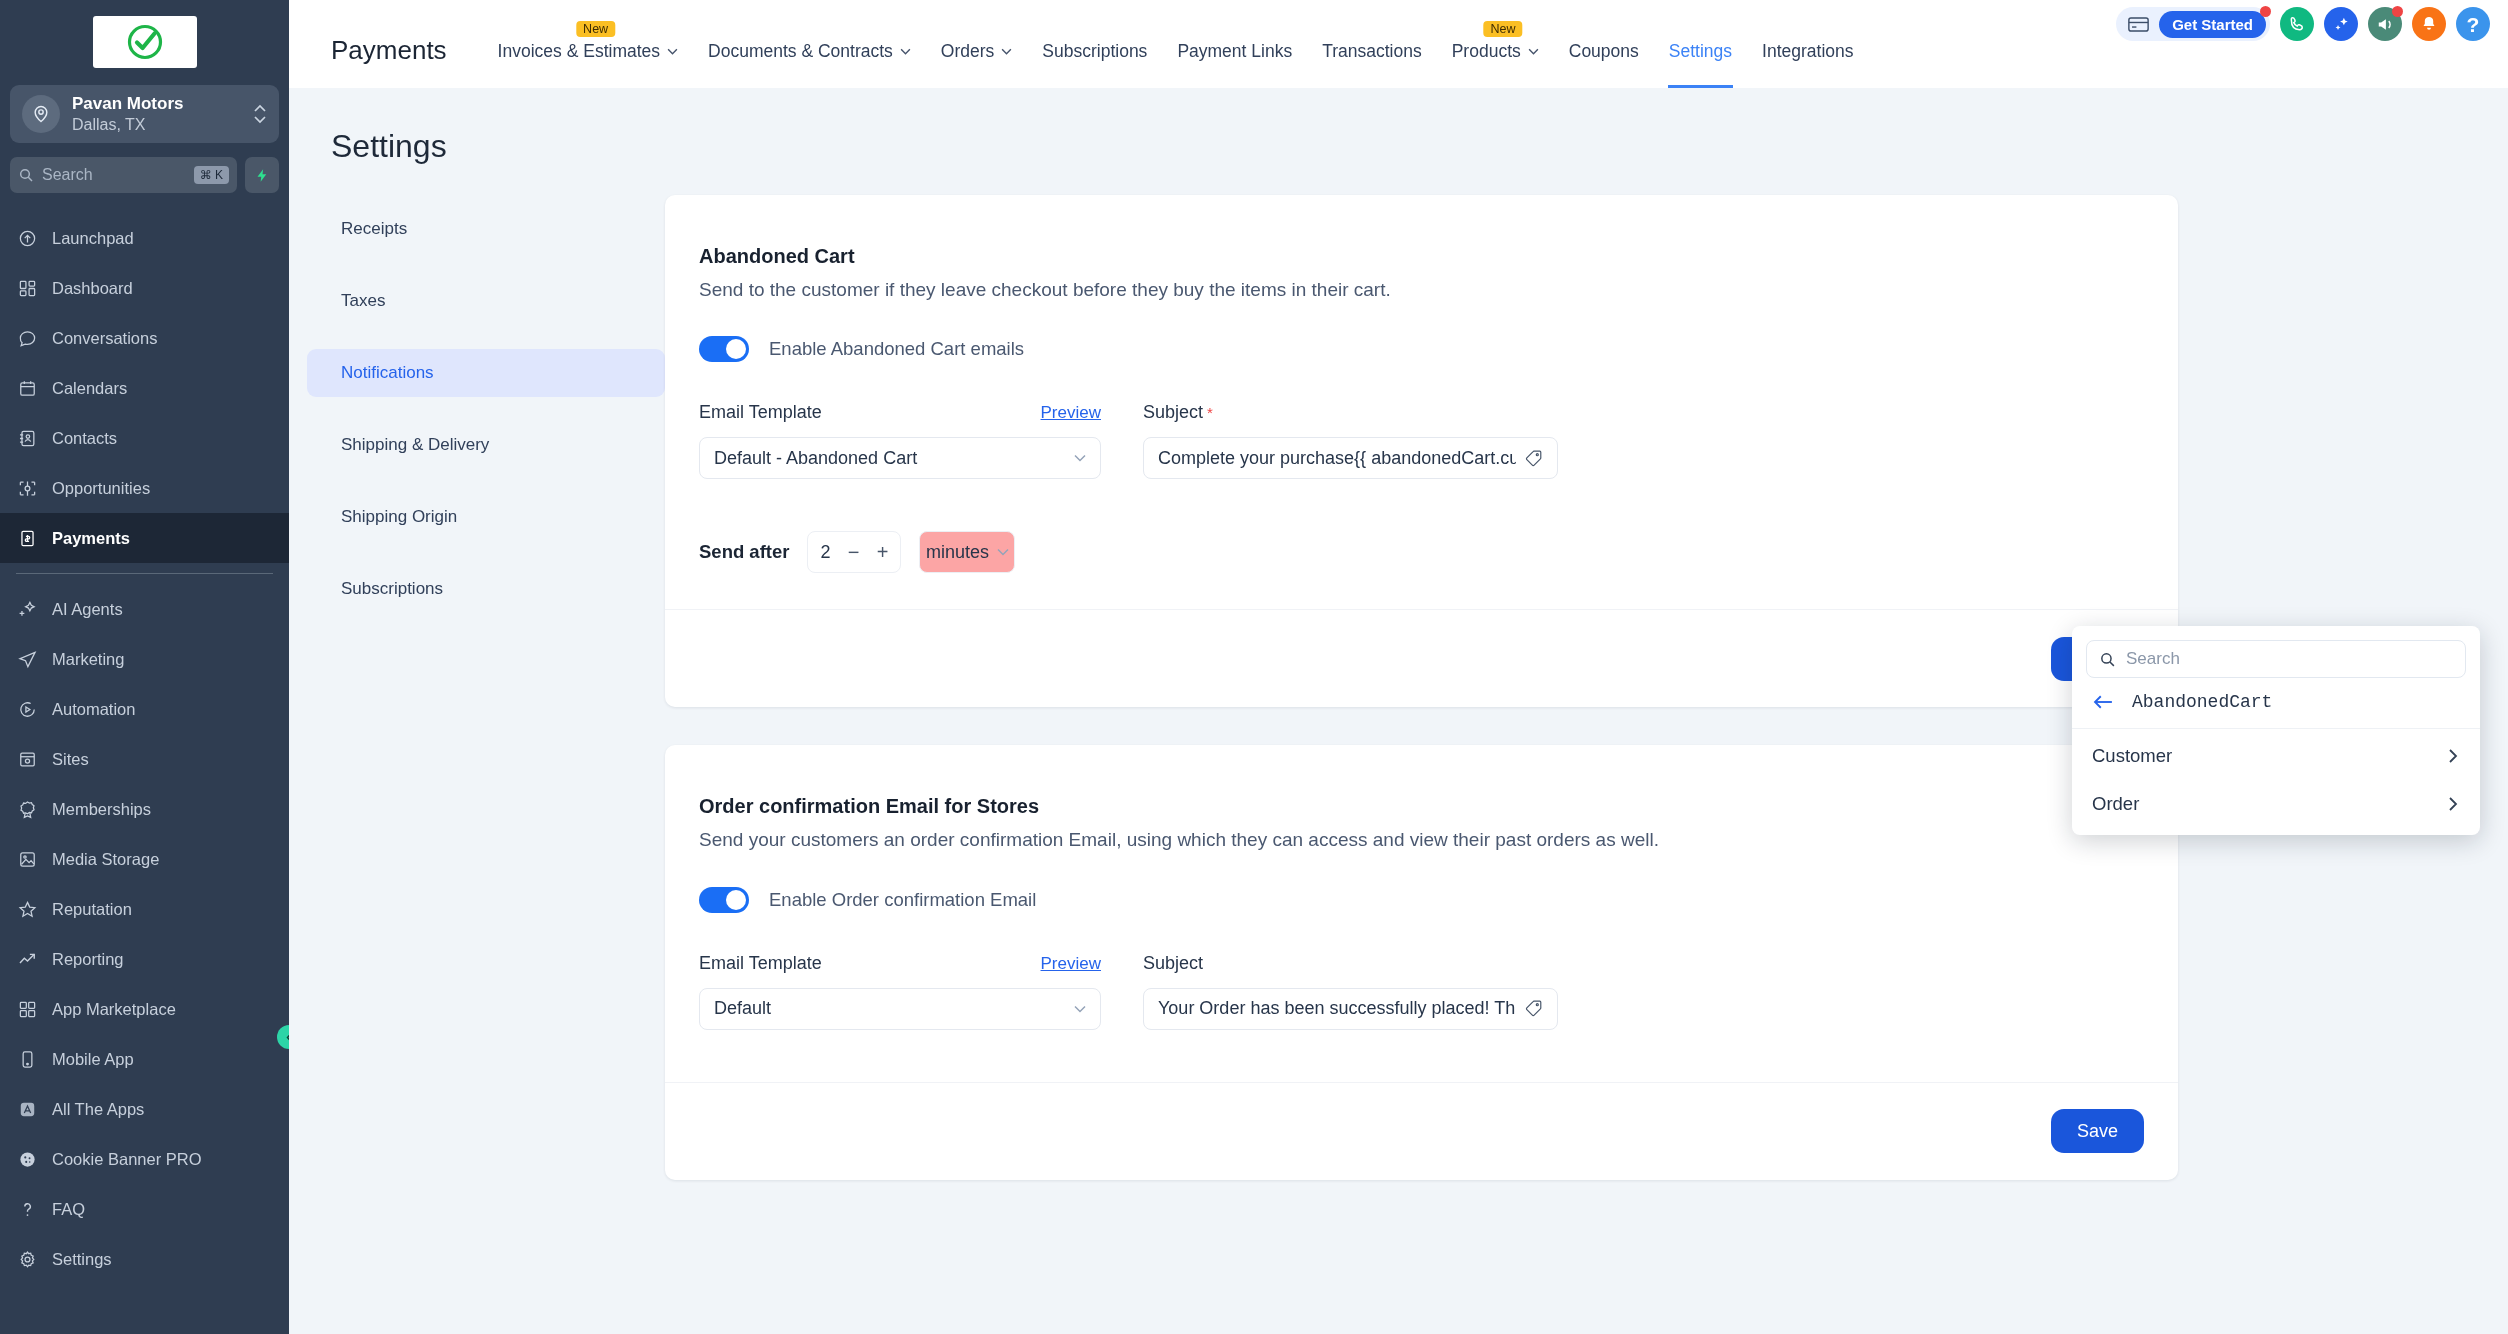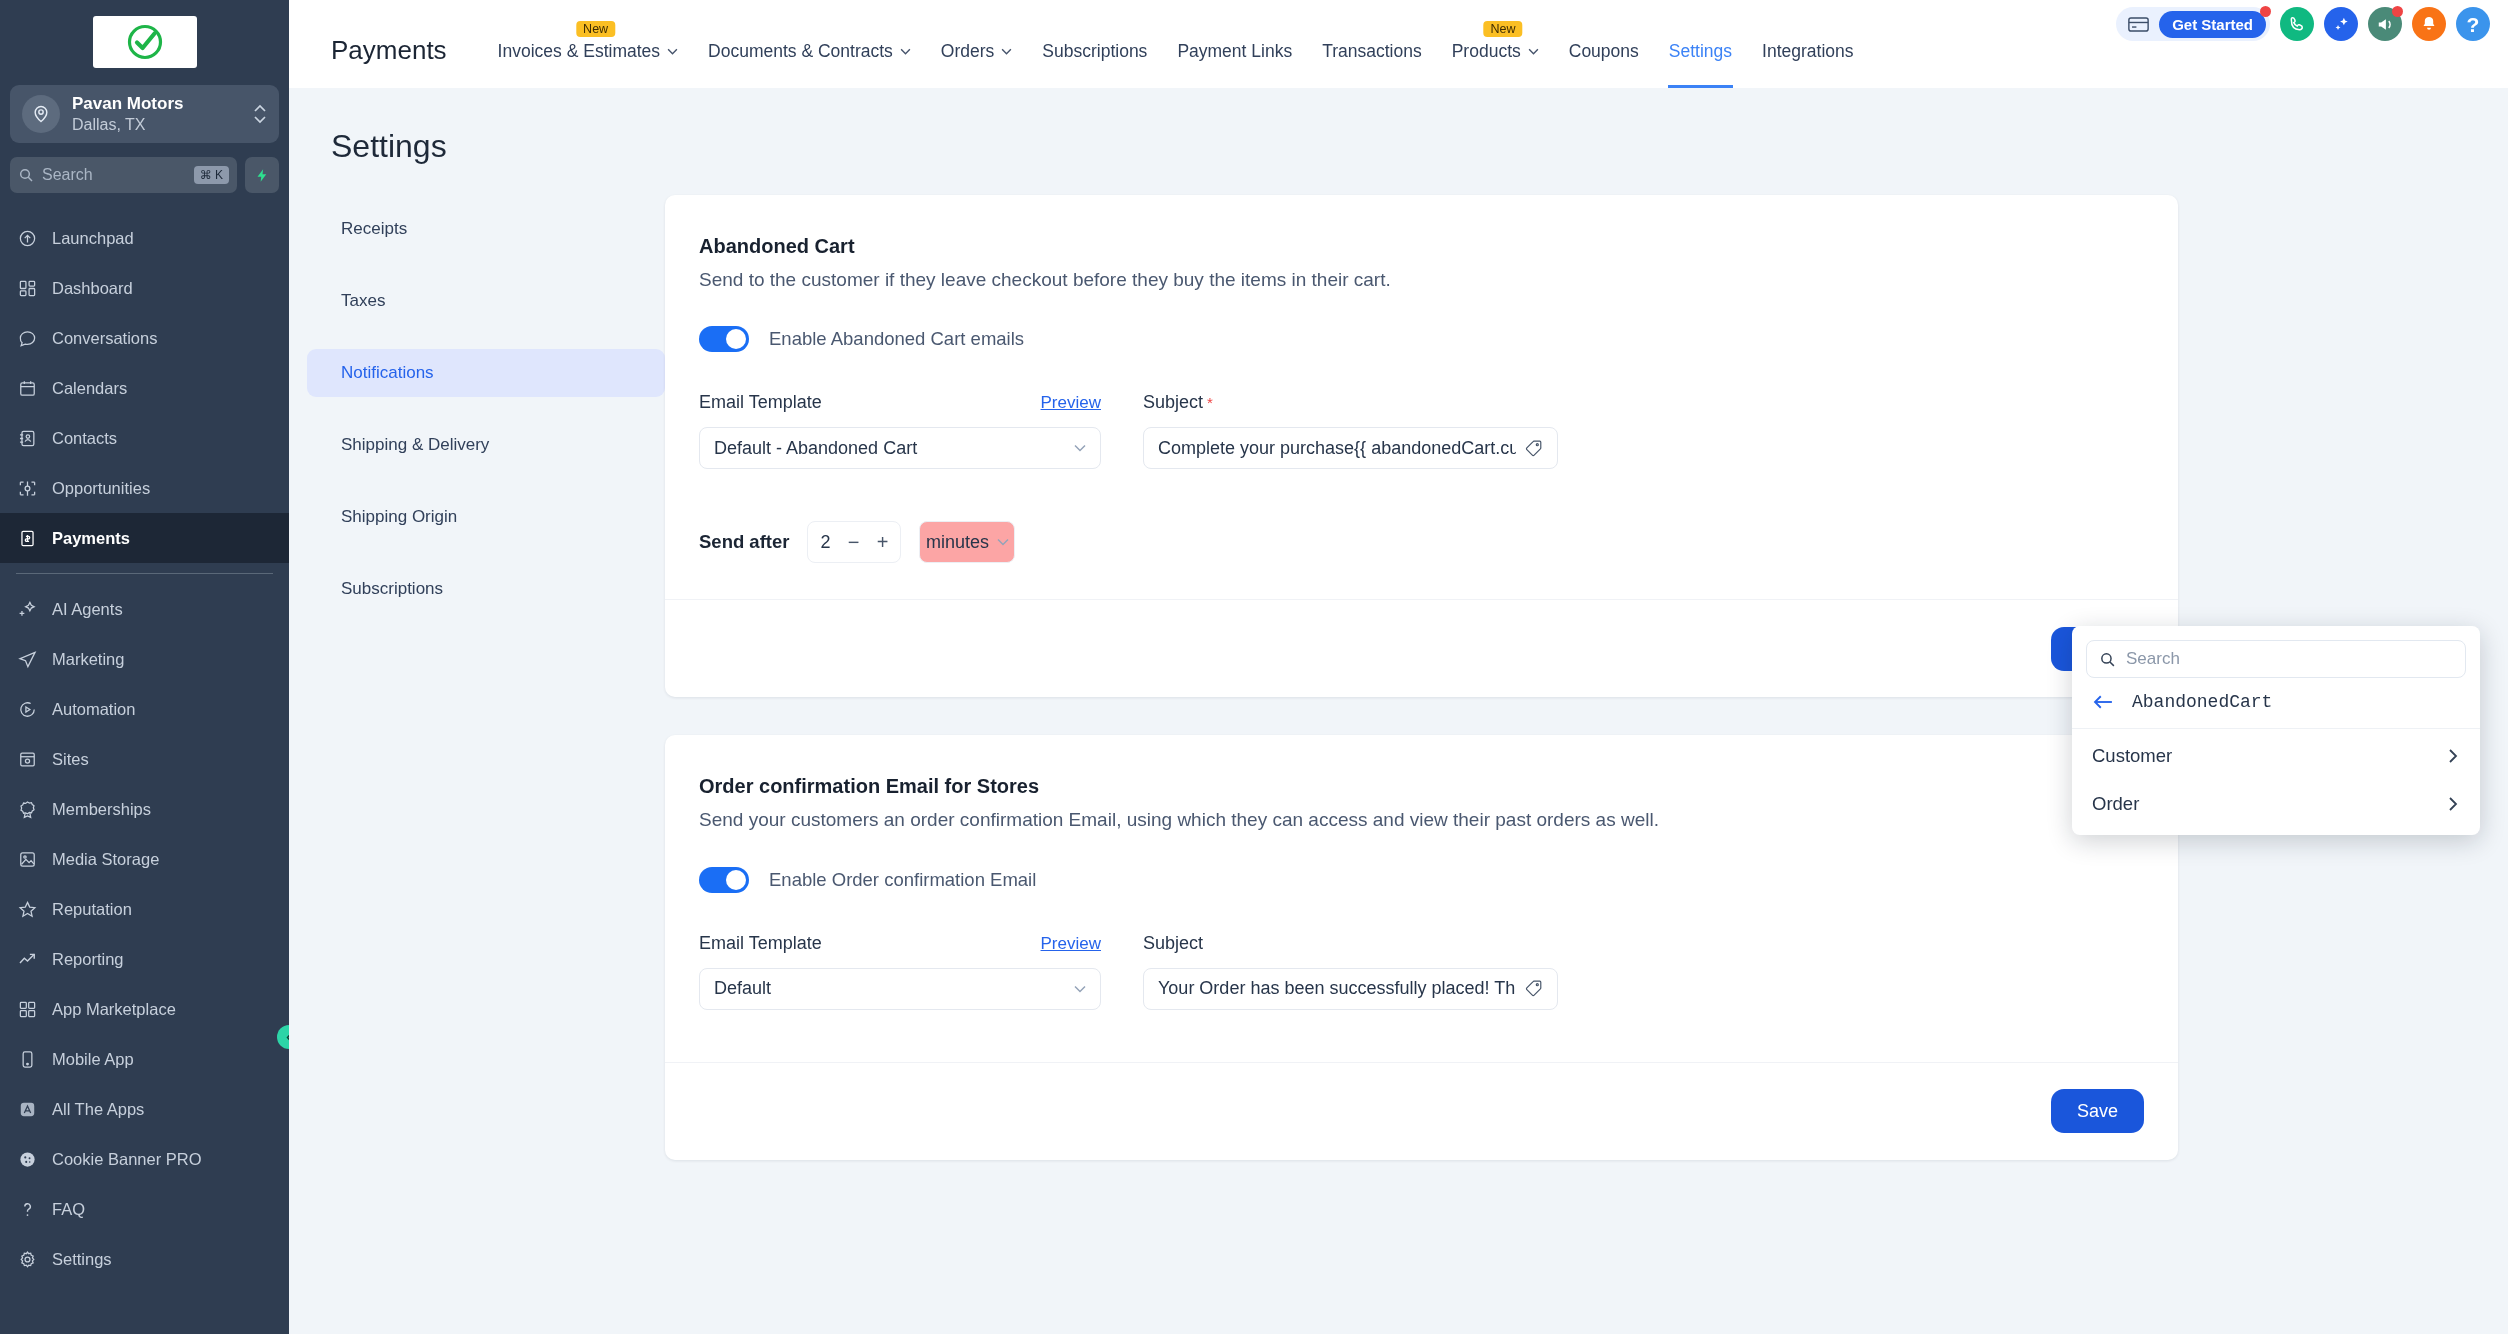--- a/index.html
+++ b/index.html
@@ -115,21 +115,21 @@
     height: 48px; display: flex; align-items: center; padding-left: 34px;
     color: #31405a; font-size: 17px; border-radius: 9px; margin-bottom: 24px;
   }
   .sub-item.active { background: #dfe6fd; color: #2563eb; }
 
   .cards { flex: 1 1 auto; padding-right: 330px; }
   .card {
     background: #ffffff; border-radius: 10px; box-shadow: 0 1px 3px rgba(15,23,42,.09);
     position: relative;
   }
-  .card-pad { padding: 40px 34px 0 34px; }
+  .card-pad { padding: 50px 34px 0 34px; }
   .card-title { font-size: 20px; color: #18212f; font-weight: bold; }
   .card-desc { font-size: 19px; color: #4a5870; margin-top: 9px; line-height: 1.33; max-width: 1140px; }
 
   .toggle-row { display: flex; align-items: center; gap: 20px; margin-top: 34px; }
   .toggle {
     width: 50px; height: 26px; border-radius: 14px; background: #1a6ef5; position: relative; flex: 0 0 50px;
   }
   .toggle .knob { position: absolute; width: 20px; height: 20px; border-radius: 50%; background: #fff; top: 3px; right: 3px; }
   .toggle-label { font-size: 18.5px; color: #4a5870; }
 

